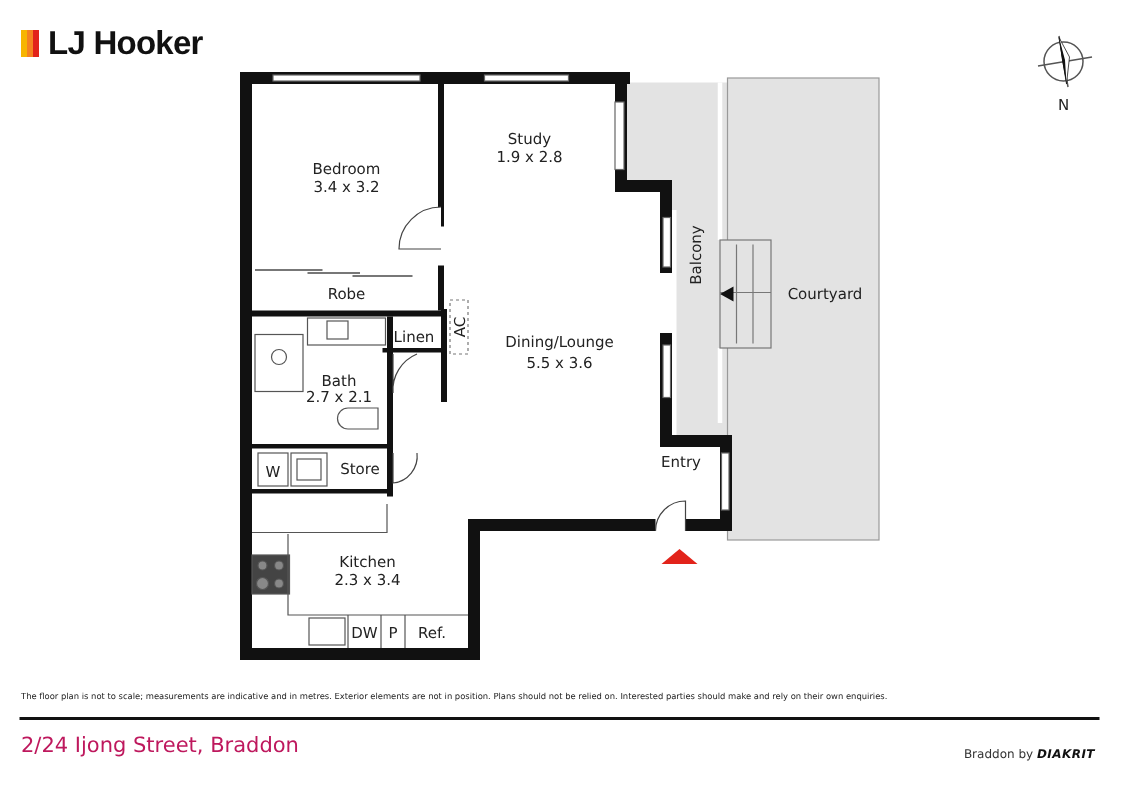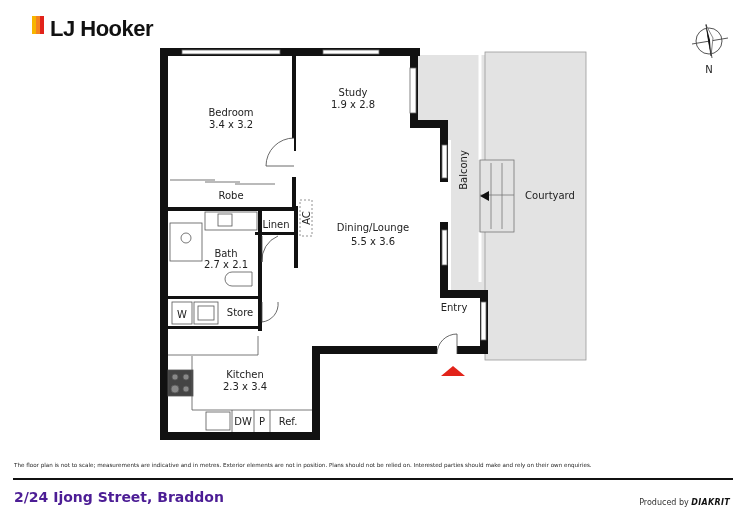--- a/index.html
+++ b/index.html
@@ -1,25 +1,25 @@
 <!DOCTYPE html>
 <html><head>
 <meta charset="utf-8">
 <style>
   html,body{margin:0;padding:0;background:#fff;}
   body{width:750px;height:529px;position:relative;overflow:hidden;font-family:"DejaVu Sans","Liberation Sans",sans-serif;color:#111;}
-  .logo{position:absolute;left:14px;top:16px;display:flex;align-items:flex-start;margin-left:18px;}
+  .logo{position:absolute;left:14px;top:16px;display:flex;align-items:center;}
   .logo-mark{display:flex;height:18px;margin-right:6px;}
   .logo-mark span{display:block;width:4px;height:18px;}
   .logo-text{font-family:"Liberation Sans",sans-serif;font-weight:bold;font-size:22px;letter-spacing:-0.5px;color:#111;}
   .plan{position:absolute;left:0;top:0;}
   .lbl{font-size:10px;fill:#222;font-family:"DejaVu Sans",sans-serif;}
   .disclaimer{position:absolute;left:14px;top:462px;font-size:5.6px;color:#222;white-space:nowrap;}
   .rule{position:absolute;left:13px;top:478px;width:720px;height:2px;background:#111;}
-  .address{position:absolute;left:14px;top:489px;font-size:14px;color:#4c1d95;font-weight:bold;}
+  .address{position:absolute;left:14px;top:489px;font-size:14px;color:#be185d;}
   .produced{position:absolute;right:20px;top:498px;font-size:8px;color:#333;}
   .produced b{font-weight:bold;color:#111;letter-spacing:0.3px;font-style:italic;}
 </style>
 </head>
 <body>
 
 <div class="logo">
   <div class="logo-mark">
     <span style="background:#f7b500"></span>
       <span style="background:#f58220"></span>
@@ -148,15 +148,15 @@
     <text x="467" y="170" transform="rotate(-90 467 170)">Balcony</text>
     <text x="550" y="199">Courtyard</text>
     <text x="454" y="311">Entry</text>
   </g>
 </svg>
 
 <div class="disclaimer">The floor plan is not to scale; measurements are indicative and in metres. Exterior elements are not in position. Plans should not be relied on. Interested parties should make and rely on their own enquiries.</div>
 <div class="rule"></div>
 <div class="address">2/24 Ijong Street, Braddon</div>
 <div class="produced">
-  <span>Produced by</span>
+  <span>Braddon by</span>
   <b>DIAKRIT</b>
 </div>
 
 </body></html>

